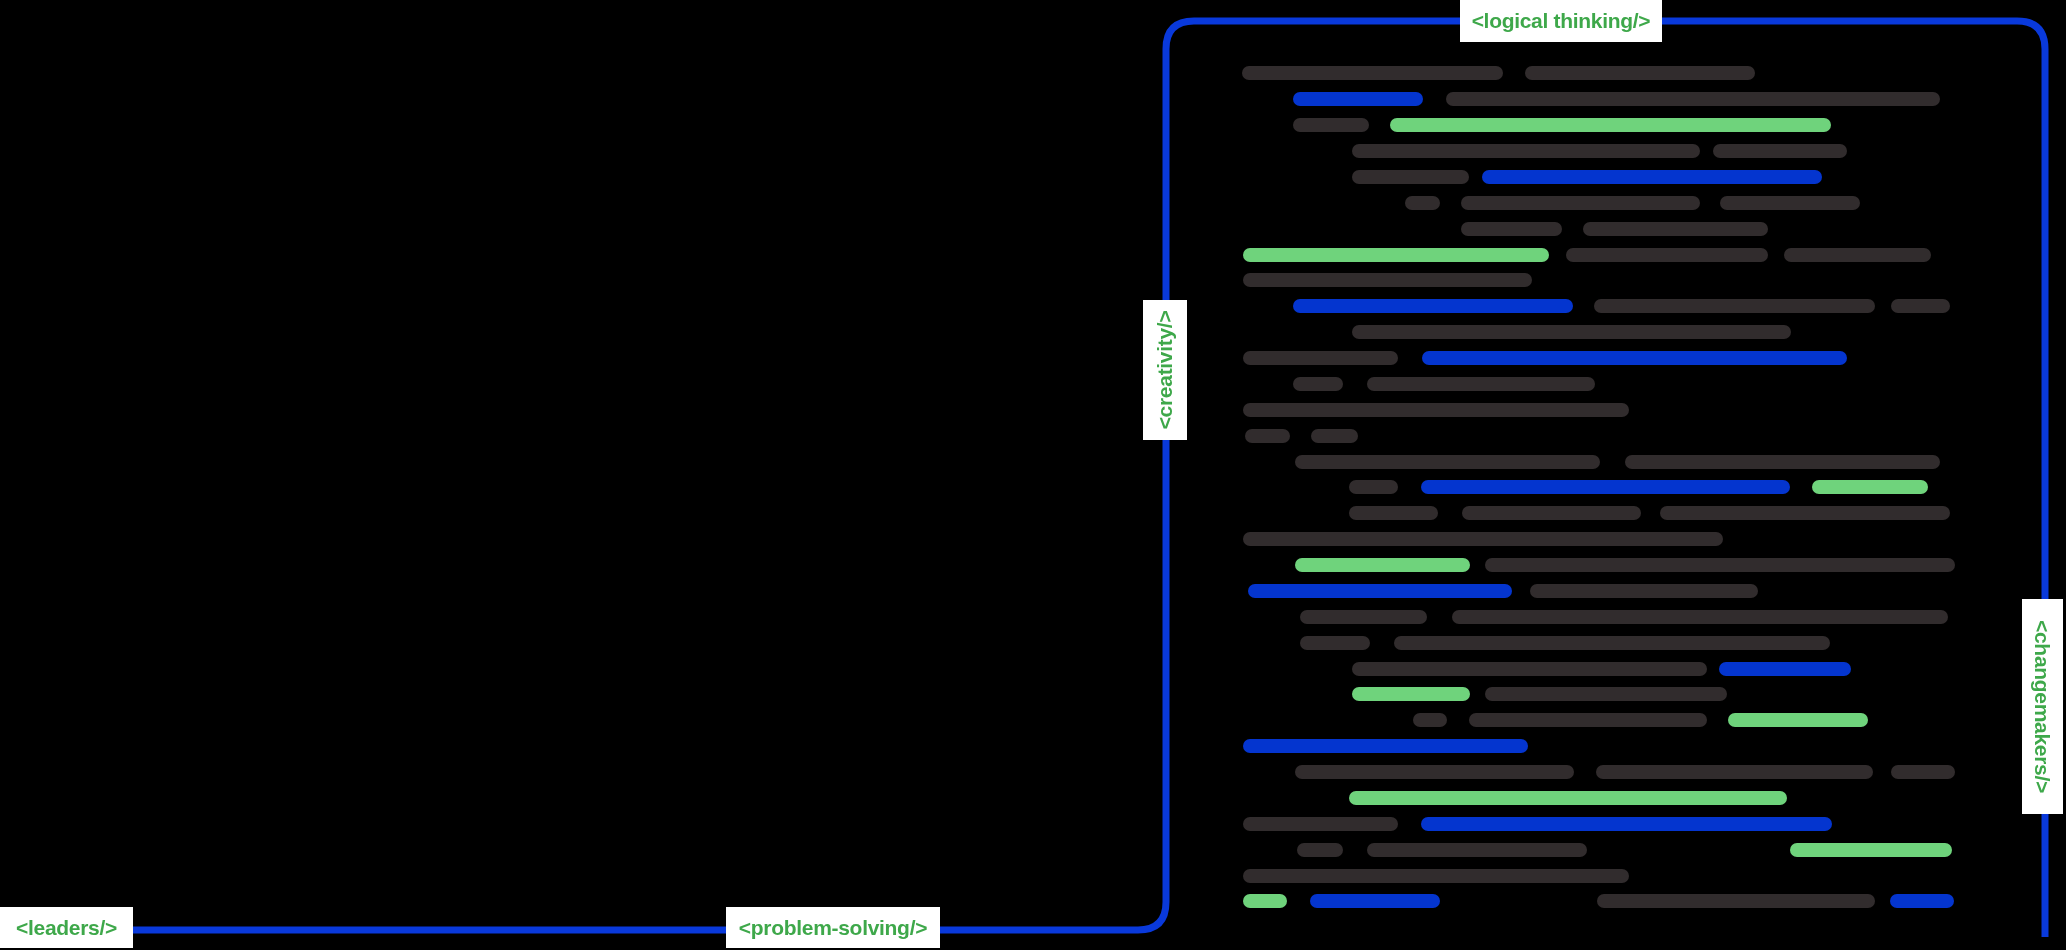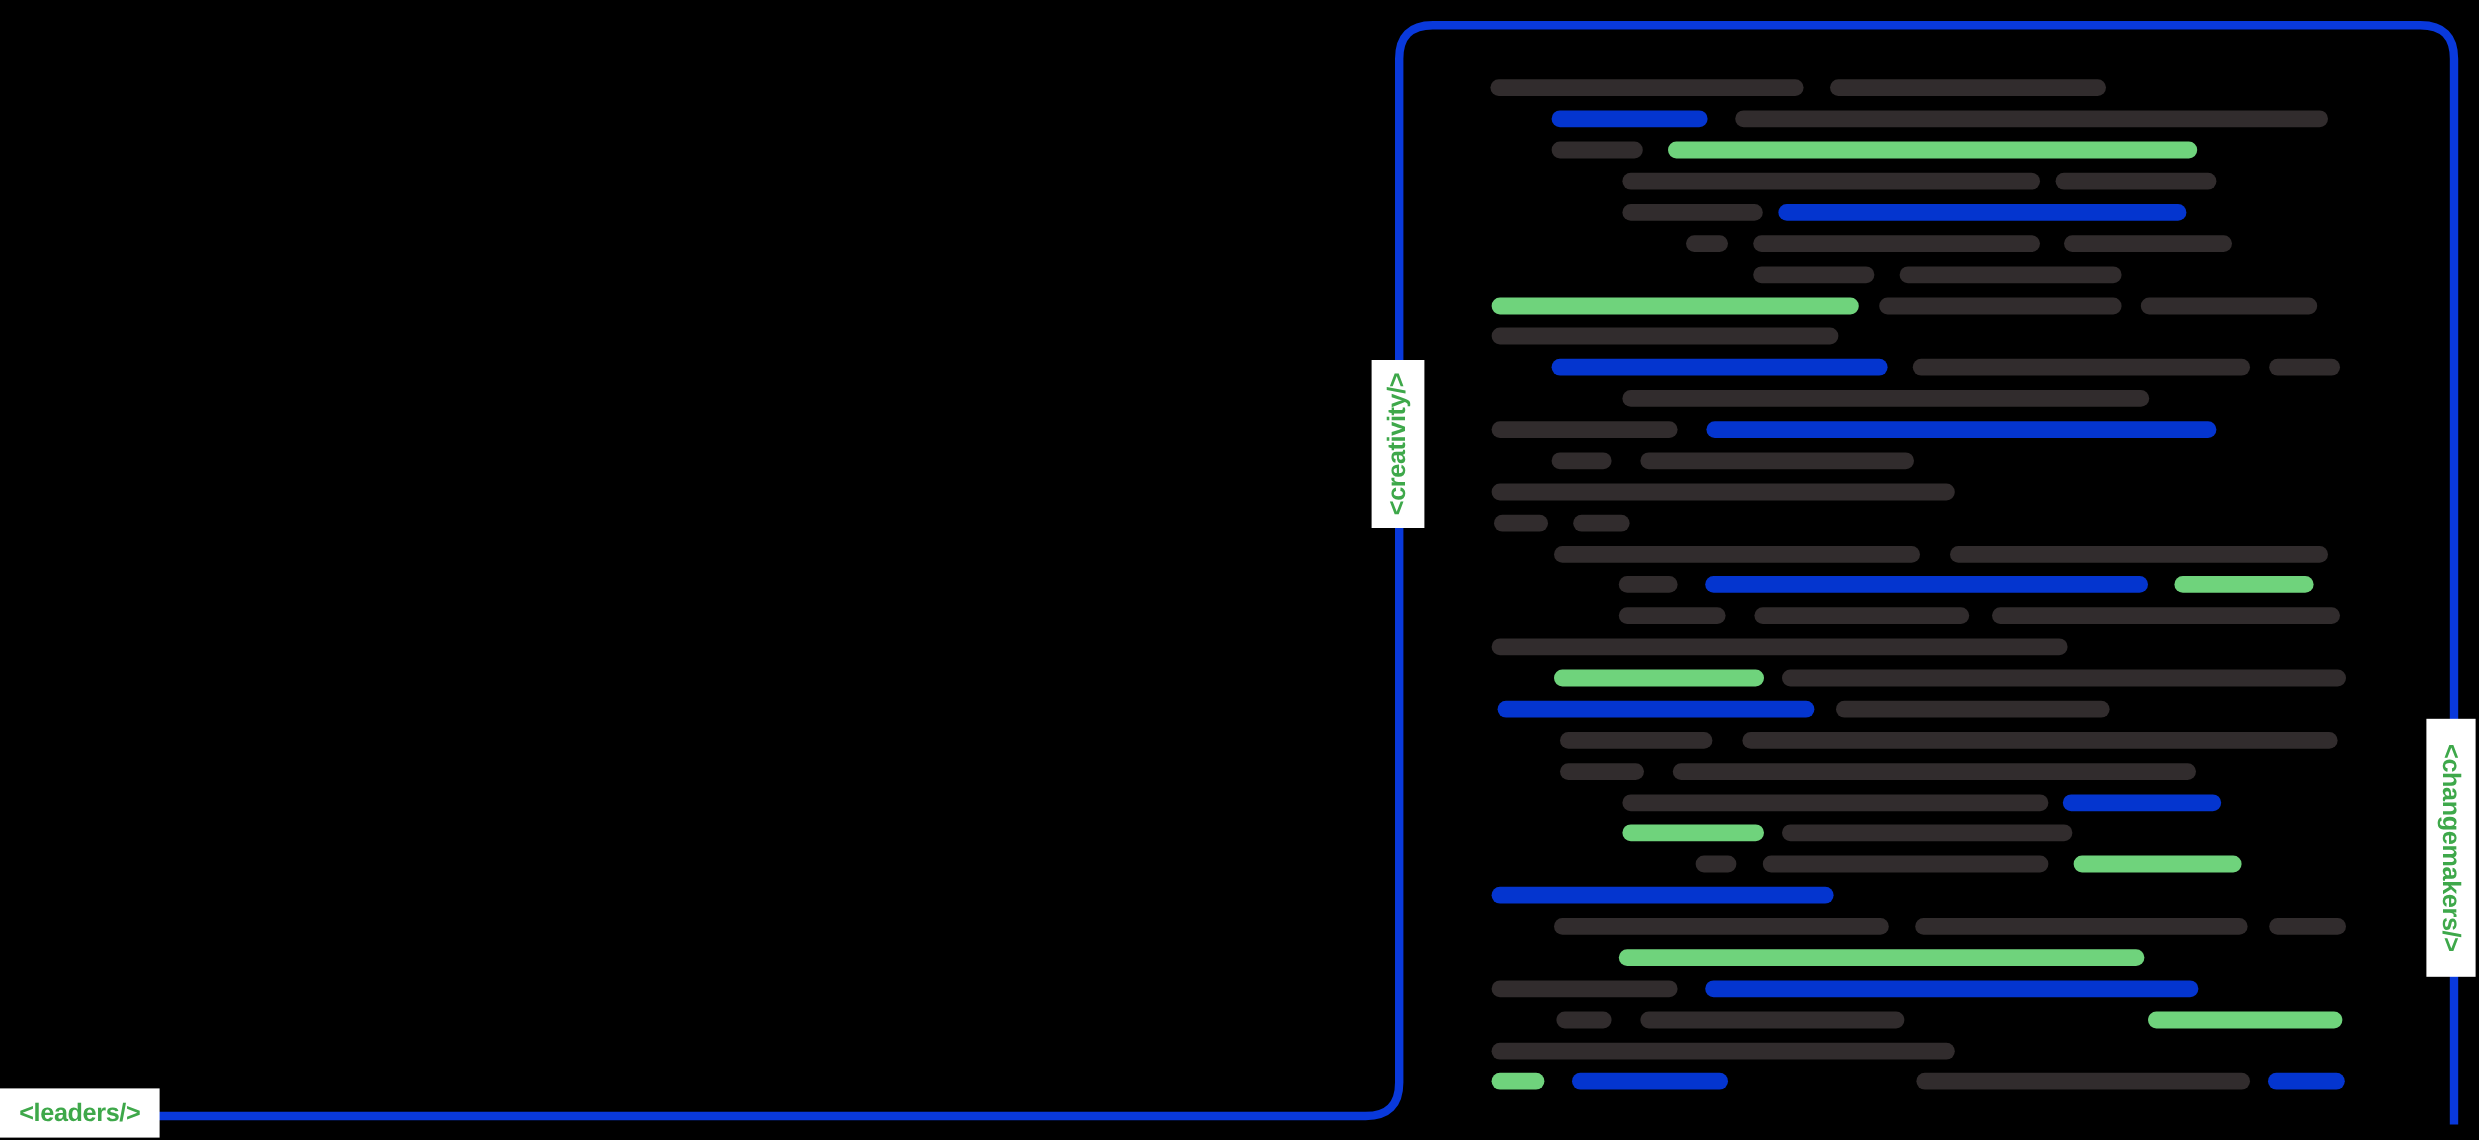--- a/index.html
+++ b/index.html
@@ -108,17 +108,19 @@
       <div class="bar dark" style="top: 843px; left: 1297px; width: 46px; height: 14px;"></div>
       <div class="bar dark" style="top: 843px; left: 1367px; width: 220px; height: 14px;"></div>
       <div class="bar green" style="top: 843px; left: 1790px; width: 162px; height: 14px;"></div>
       <div class="bar dark" style="top: 869px; left: 1243px; width: 386px; height: 14px;"></div>
       <div class="bar green" style="top: 894px; left: 1243px; width: 44px; height: 14px;"></div>
       <div class="bar blue" style="top: 894px; left: 1310px; width: 130px; height: 14px;"></div>
       <div class="bar dark" style="top: 894px; left: 1597px; width: 278px; height: 14px;"></div>
       <div class="bar blue" style="top: 894px; left: 1890px; width: 64px; height: 14px;"></div>
     </div>
 
+  <div class="tag" id="tag-logical-thinking">&lt;logical thinking/&gt;</div>
   <div class="tag" id="tag-creativity">&lt;creativity/&gt;</div>
   <div class="tag" id="tag-changemakers">&lt;changemakers/&gt;</div>
   <div class="tag" id="tag-leaders">&lt;leaders/&gt;</div>
+  <div class="tag" id="tag-problem-solving">&lt;problem-solving/&gt;</div>
 
 </div>
 
 </body></html>

